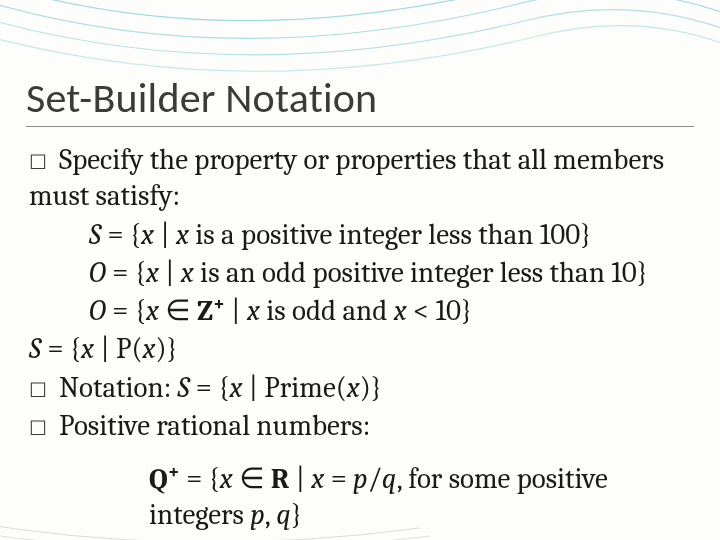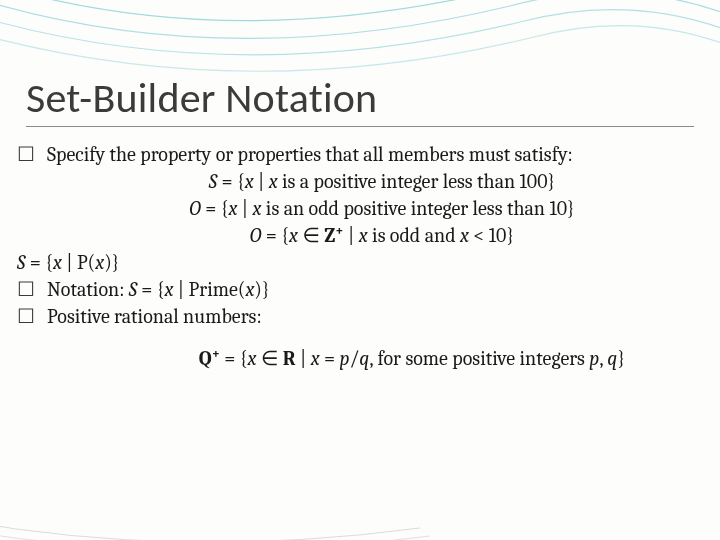--- a/index.html
+++ b/index.html
@@ -33,36 +33,36 @@
     position: absolute;
     top: 126px;
     left: 26px;
     width: 668px;
     height: 1px;
     background: #8a8a8a;
   }
   .body {
     position: absolute;
     top: 142px;
-    left: 17px;
+    left: 29px;
     width: 670px;
-    font-size: 20px;
+    font-size: 29px;
     line-height: 1.25;
     color: #1a1a1a;
   }
   .bullet { margin-bottom: 2px; }
   .bullet::before {
     content: "☐";
     display: inline-block;
     width: 30px;
     font-size: 20px;
     color: #3a3a3a;
     vertical-align: baseline;
   }
-  .indent { padding-left: 60px; margin-bottom: 2px; text-align: center; }
+  .indent { padding-left: 60px; margin-bottom: 2px; }
   .indent.far { padding-left: 120px; margin-top: 17px; }
   .center { text-align: left; padding-left: 0; }
   .it { font-style: italic; }
   .bold { font-weight: bold; }
   .sup { position: relative; top: -0.5em; font-size: 0.7em; }
 </style>
 </head>
 <body>
 
 <svg class="decor" viewBox="0 0 720 540" preserveAspectRatio="none">

